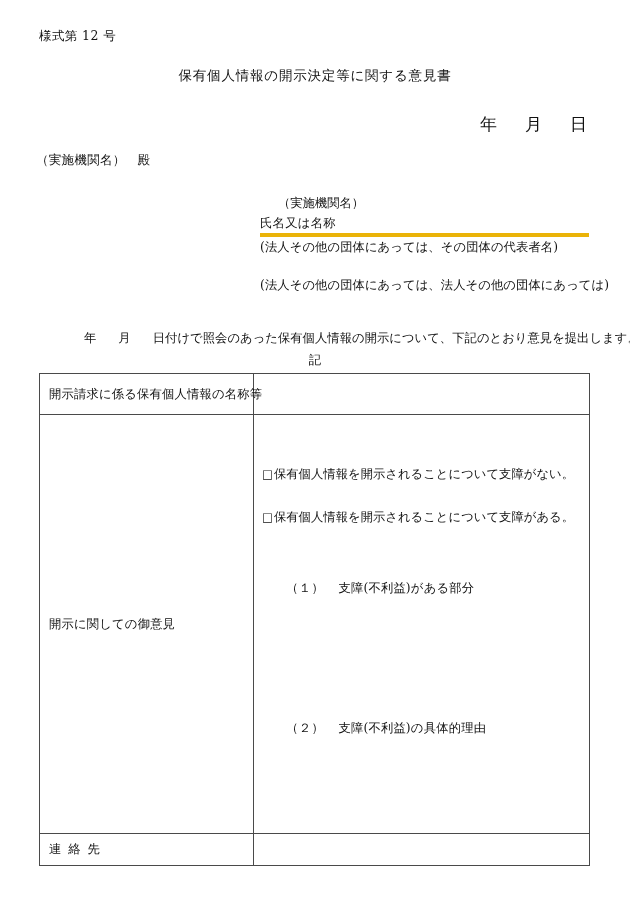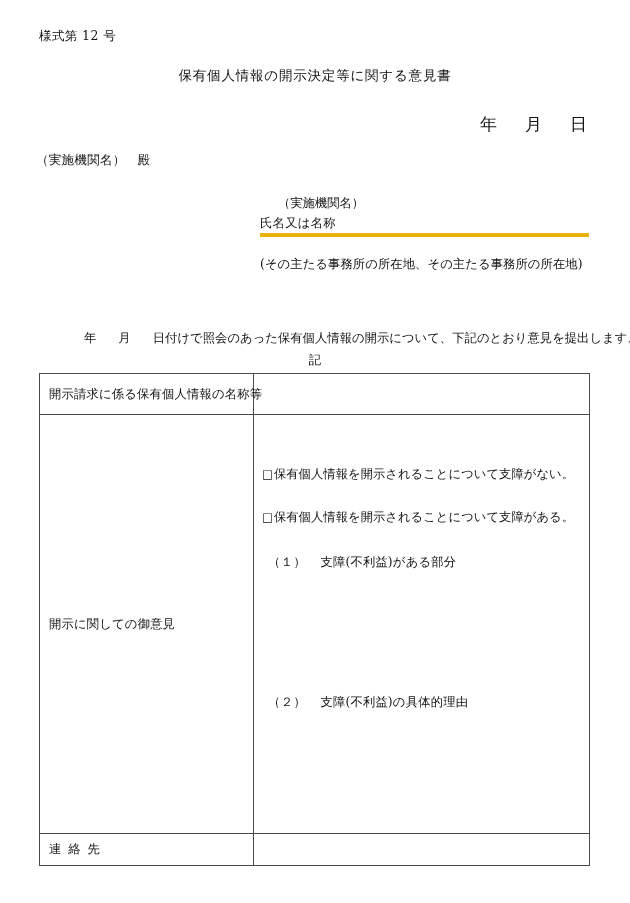--- a/index.html
+++ b/index.html
@@ -159,23 +159,24 @@
   .check-line .box {
     font-family: "DejaVu Sans", sans-serif;
     font-size: 11.5px;
     margin-right: 1px;
   }
   .check-1 { top: 51px; }
   .check-2 { top: 94px; }
 
   .sub-item {
     position: absolute;
-    left: 14px;
+    left: 32px;
     white-space: nowrap;
     letter-spacing: 0.2px;
+    margin-top: 26px;
   }
   .sub-item .num { letter-spacing: 0.5px; }
   .sub-item .gap { display: inline-block; width: 14px; }
   .sub-1 { top: 139px; }
   .sub-2 { top: 279px; }
 
   .row-contact td { height: 31px; }
   .row-contact .label-cell {
     vertical-align: middle;
     padding: 0 8px 0 9px;
@@ -195,22 +196,23 @@
     <span>年</span><span class="sp"></span><span>月</span><span class="sp"></span><span>日</span>
   </div>
 
   <div class="addressee">
     <span>（実施機関名）</span><span class="gap"></span><span>殿</span>
   </div>
 
   <div class="applicant">
     <div class="furigana">（実施機関名）</div>
     <div class="field-label">氏名又は名称</div>
+    <div class="field-note">(法人その他の団体にあっては、その団体の代表者名)</div>
     <div class="spacer"></div>
-    <div class="field-note">(その主たる事務所の所在地、その主たる事務所の所在地)</div>
+    <div class="field-note">(法人その他の団体にあっては、法人その他の団体にあっては)</div>
   </div>
 
   <div class="intro">
     <span>年</span><span class="sp"></span><span>月</span><span class="sp"></span><span>日付けで照会のあった保有個人情報の開示について、下記のとおり意見を提出します。</span>
   </div>
 
   <div class="ki-mark">記</div>
 
   <table class="form-table">
     <colgroup>

